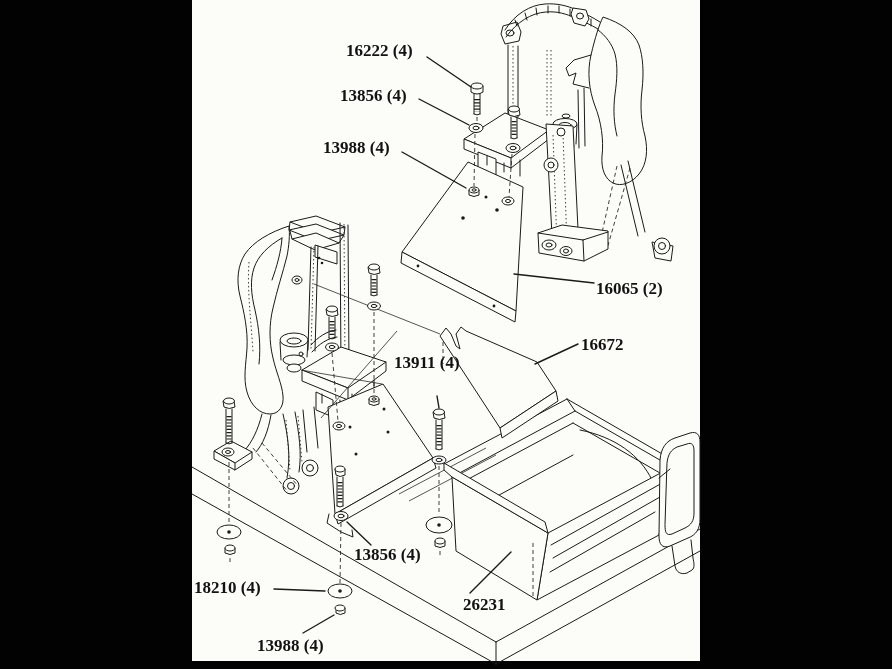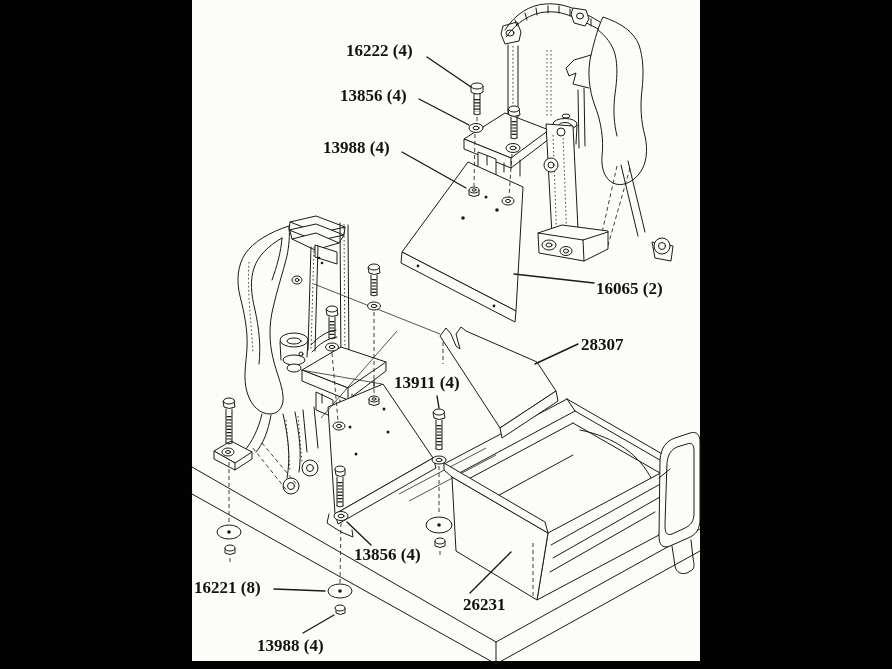--- a/index.html
+++ b/index.html
@@ -308,19 +308,19 @@
       <path class="kt" d="M274,589 L325,591"></path>
       <path class="kt" d="M303,633 L334,615"></path>
       <path class="kt" d="M470,593 L511,552"></path>
     </g>
   </svg>
 
   <div class="callout" style="left:346px;top:42px">16222 (4)</div>
   <div class="callout" style="left:340px;top:87px">13856 (4)</div>
   <div class="callout" style="left:323px;top:139px">13988 (4)</div>
   <div class="callout" style="left:596px;top:280px">16065 (2)</div>
-  <div class="callout" style="left:581px;top:336px">28307</div>
-  <div class="callout" style="left:394px;top:374px">13911 (4)</div>
+  <div class="callout" style="left:581px;top:336px">16672</div>
+  <div class="callout" style="left:394px;top:354px">13911 (4)</div>
   <div class="callout" style="left:354px;top:546px">13856 (4)</div>
-  <div class="callout" style="left:194px;top:579px">16221 (8)</div>
+  <div class="callout" style="left:194px;top:579px">18210 (4)</div>
   <div class="callout" style="left:257px;top:637px">13988 (4)</div>
   <div class="callout" style="left:463px;top:596px">26231</div>
 </div>
 
 </body></html>

